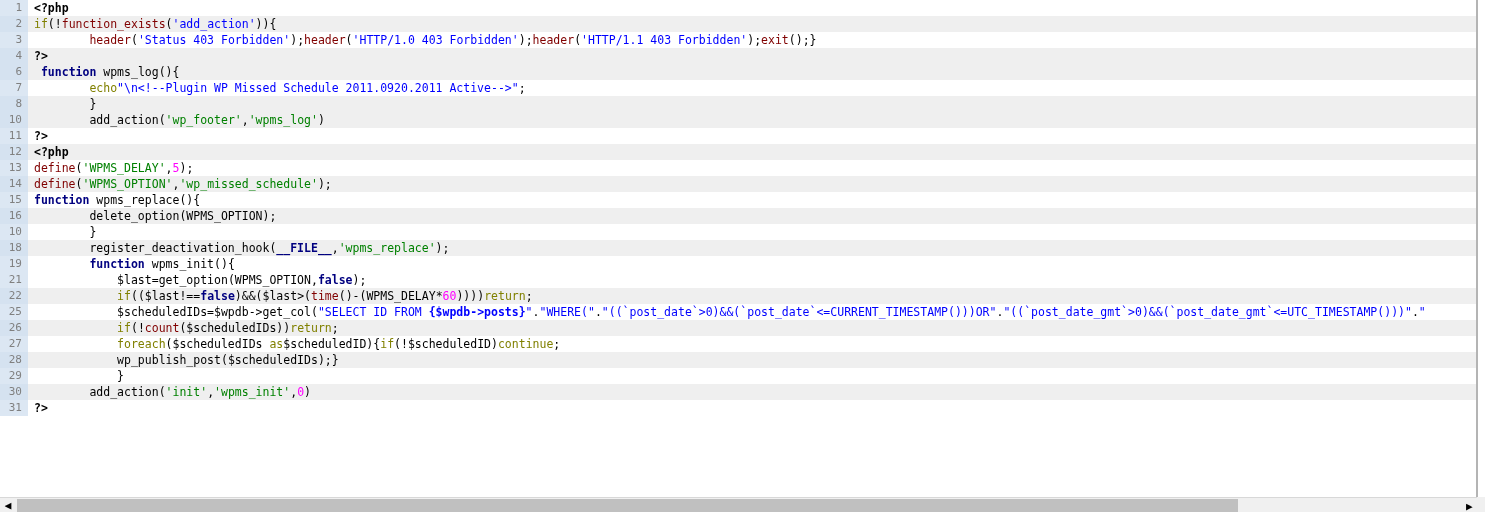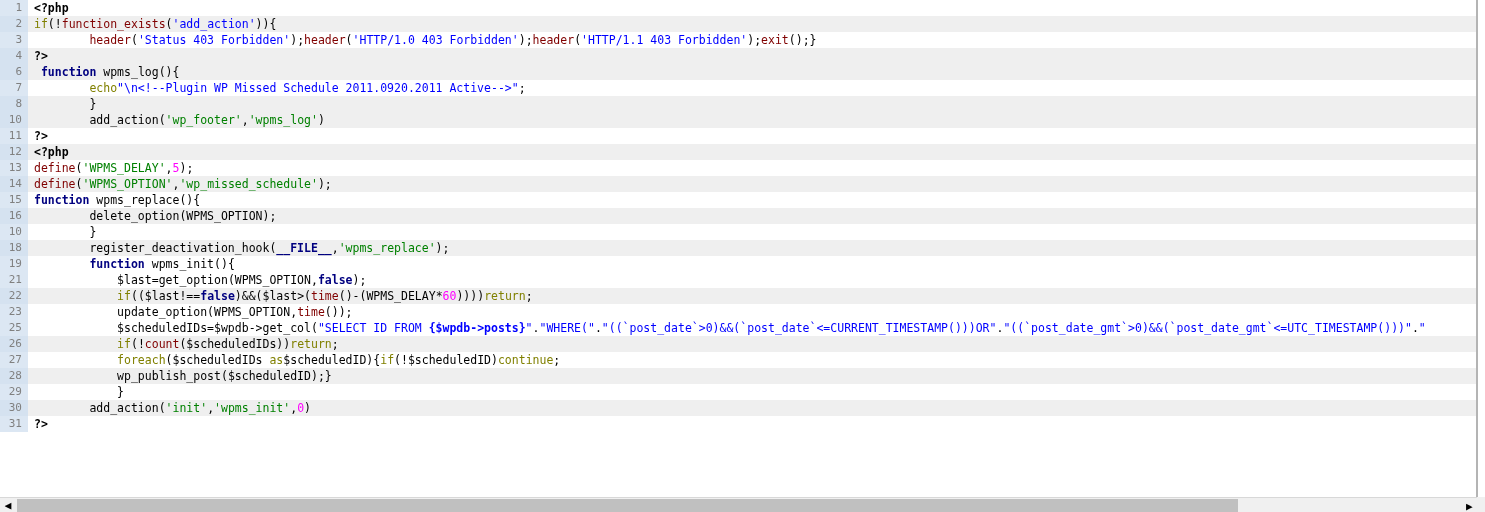--- a/index.html
+++ b/index.html
@@ -164,25 +164,24 @@
         <div class="line alt"><span class="gutter">12</span><span class="code"><span class="t-php">&lt;?php</span></span></div>
         <div class="line"><span class="gutter">13</span><span class="code"><span class="t-fn">define</span><span class="t-pun">(</span><span class="t-str">'WPMS_DELAY'</span><span class="t-pun">,</span><span class="t-num">5</span><span class="t-pun">);</span></span></div>
         <div class="line alt"><span class="gutter">14</span><span class="code"><span class="t-fn">define</span><span class="t-pun">(</span><span class="t-str">'WPMS_OPTION'</span><span class="t-pun">,</span><span class="t-str">'wp_missed_schedule'</span><span class="t-pun">);</span></span></div>
         <div class="line"><span class="gutter">15</span><span class="code"><span class="t-kwb">function</span><span class="t-pun"> </span><span class="t-var">wpms_replace</span><span class="t-pun">(){</span></span></div>
         <div class="line alt"><span class="gutter">16</span><span class="code"><span class="t-pun">        </span><span class="t-var">delete_option</span><span class="t-pun">(WPMS_OPTION);</span></span></div>
         <div class="line"><span class="gutter">10</span><span class="code"><span class="t-pun">        }</span></span></div>
         <div class="line alt"><span class="gutter">18</span><span class="code"><span class="t-pun">        </span><span class="t-var">register_deactivation_hook</span><span class="t-pun">(</span><span class="t-kwb">__FILE__</span><span class="t-pun">,</span><span class="t-str">'wpms_replace'</span><span class="t-pun">);</span></span></div>
         <div class="line"><span class="gutter">19</span><span class="code"><span class="t-pun">        </span><span class="t-kwb">function</span><span class="t-pun"> </span><span class="t-var">wpms_init</span><span class="t-pun">(){</span></span></div>
         <div class="line"><span class="gutter">21</span><span class="code"><span class="t-pun">            $last=</span><span class="t-var">get_option</span><span class="t-pun">(WPMS_OPTION,</span><span class="t-kwb">false</span><span class="t-pun">);</span></span></div>
         <div class="line alt"><span class="gutter">22</span><span class="code"><span class="t-pun">            </span><span class="t-kw">if</span><span class="t-pun">(($last!==</span><span class="t-kwb">false</span><span class="t-pun">)&amp;&amp;($last&gt;(</span><span class="t-fn">time</span><span class="t-pun">()-(WPMS_DELAY*</span><span class="t-num">60</span><span class="t-pun">))))</span><span class="t-kw">return</span><span class="t-pun">;</span></span></div>
-        <div class="line"><span class="gutter">23</span><span class="code"><span class="t-pun">            </span><span class="t-var">update_option</span><span class="t-pun">(WPMS_OPTION,</span><span class="t-fn">time</span><span class="t-pun">());</span></span></div>
         <div class="line"><span class="gutter">25</span><span class="code"><span class="t-pun">            $scheduledIDs=$wpdb-&gt;</span><span class="t-var">get_col</span><span class="t-pun">(</span><span class="t-dq">"SELECT ID FROM </span><span class="t-dqb">{$wpdb-&gt;posts}</span><span class="t-dq">"</span><span class="t-pun">.</span><span class="t-dq">"WHERE("</span><span class="t-pun">.</span><span class="t-dq">"((`post_date`&gt;0)&amp;&amp;(`post_date`&lt;=CURRENT_TIMESTAMP()))OR"</span><span class="t-pun">.</span><span class="t-dq">"((`post_date_gmt`&gt;0)&amp;&amp;(`post_date_gmt`&lt;=UTC_TIMESTAMP()))"</span><span class="t-pun">.</span><span class="t-dq">"</span></span></div>
         <div class="line alt"><span class="gutter">26</span><span class="code"><span class="t-pun">            </span><span class="t-kw">if</span><span class="t-pun">(!</span><span class="t-fn">count</span><span class="t-pun">($scheduledIDs))</span><span class="t-kw">return</span><span class="t-pun">;</span></span></div>
         <div class="line"><span class="gutter">27</span><span class="code"><span class="t-pun">            </span><span class="t-kw">foreach</span><span class="t-pun">($scheduledIDs </span><span class="t-kw">as</span><span class="t-pun">$scheduledID){</span><span class="t-kw">if</span><span class="t-pun">(!$scheduledID)</span><span class="t-kw">continue</span><span class="t-pun">;</span></span></div>
-        <div class="line alt"><span class="gutter">28</span><span class="code"><span class="t-pun">            </span><span class="t-var">wp_publish_post</span><span class="t-pun">($scheduledID);}</span></span></div>
+        <div class="line alt"><span class="gutter">28</span><span class="code"><span class="t-pun">            </span><span class="t-var">wp_publish_post</span><span class="t-pun">($scheduledIDs);}</span></span></div>
         <div class="line"><span class="gutter">29</span><span class="code"><span class="t-pun">            }</span></span></div>
         <div class="line alt"><span class="gutter">30</span><span class="code"><span class="t-pun">        </span><span class="t-var">add_action</span><span class="t-pun">(</span><span class="t-str">'init'</span><span class="t-pun">,</span><span class="t-str">'wpms_init'</span><span class="t-pun">,</span><span class="t-num">0</span><span class="t-pun">)</span></span></div>
         <div class="line"><span class="gutter">31</span><span class="code"><span class="t-php">?&gt;</span></span></div>
       </div>
   </div>
 
   <div id="vrail"></div>
 
   <div id="hscroll">
     <div id="hscroll-left-arrow">

